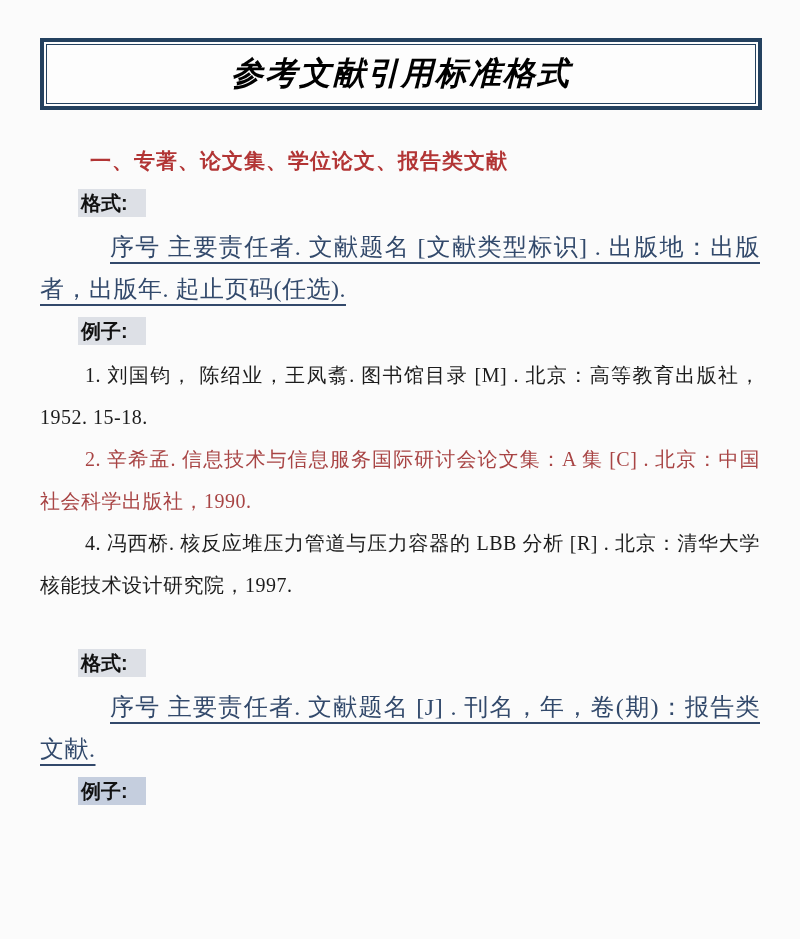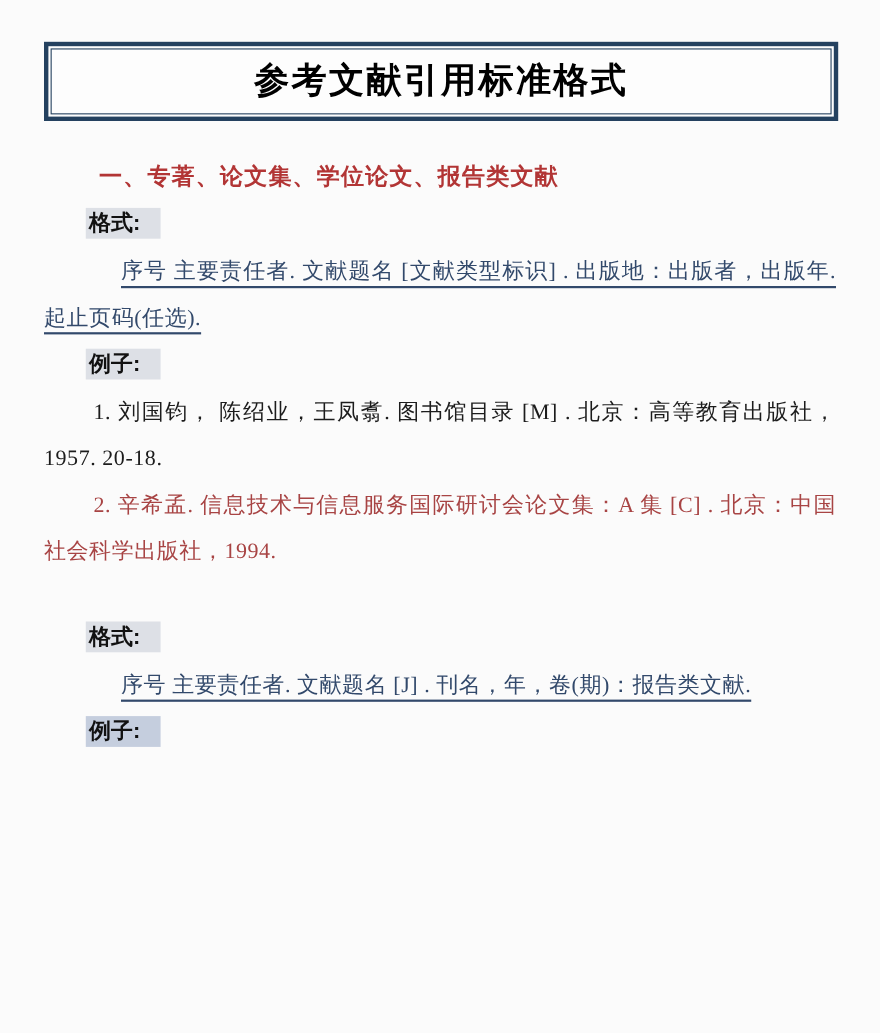--- a/index.html
+++ b/index.html
@@ -21,20 +21,21 @@
     overflow: hidden;
     background: var(--page-bg);
     color: var(--body-text);
     font-family: "Liberation Serif", "DejaVu Serif", serif;
   }
   .title-box {
     margin: 38px 38px 0 40px;
     border: 4px solid var(--border-navy);
     padding: 2px;
     background: #fdfdfd;
+    font-style: italic;
   }
   .title-inner {
     border: 1px solid var(--border-navy);
     text-align: center;
     padding: 8px 0 10px;
   }
   .page-title {
     margin: 0;
     font-family: "Liberation Sans", "DejaVu Sans", sans-serif;
     font-weight: bold;
@@ -66,21 +67,21 @@
     font-family: "Liberation Sans", "DejaVu Sans", sans-serif;
     font-weight: bold;
     font-size: 20px;
     color: #111;
     padding: 3px 18px 3px 3px;
   }
   .hl-gray { background: var(--highlight-gray); margin-top: 35px; }
   .hl-blue { background: var(--highlight-blue); }
   .format-line {
     margin: 0;
-    font-size: 20px;
+    font-size: 24px;
     line-height: 42px;
     text-indent: 70px;
     text-align: justify;
     color: var(--format-blue);
     text-decoration: underline;
     text-decoration-thickness: 1.5px;
     text-underline-offset: 7px;
     letter-spacing: 0.5px;
   }
   .example {
@@ -105,22 +106,23 @@
   <div class="content" id="sections">
   <section>
     <h2 class="sec-heading">一、专著、论文集、学位论文、报告类文献</h2>
     <p class="label-line">
       <span class="hl hl-gray">格式:</span>
     </p>
     <p class="format-line">序号 主要责任者. 文献题名 [文献类型标识] . 出版地：出版者，出版年. 起止页码(任选).</p>
     <p class="label-line">
       <span class="hl hl-gray">例子:</span>
     </p>
-  <p class="example">1. 刘国钧， 陈绍业，王凤翥. 图书馆目录 [M] . 北京：高等教育出版社，1957. 20-18.</p>
-        <p class="example red">2. 辛希孟. 信息技术与信息服务国际研讨会论文集：A 集 [C] . 北京：中国社会科学出版社，1994.</p>
+  <p class="example">1. 刘国钧， 陈绍业，王凤翥. 图书馆目录 [M] . 北京：高等教育出版社，1952. 15-18.</p>
+        <p class="example red">2. 辛希孟. 信息技术与信息服务国际研讨会论文集：A 集 [C] . 北京：中国社会科学出版社，1990.</p>
+        <p class="example">4. 冯西桥. 核反应堆压力管道与压力容器的 LBB 分析 [R] . 北京：清华大学核能技术设计研究院，1997.</p>
       </section>
 
   <section>
     <p class="label-line">
       <span class="hl hl-gray">格式:</span>
     </p>
     <p class="format-line">序号 主要责任者. 文献题名 [J] . 刊名，年，卷(期)：报告类文献.</p>
     <p class="label-line">
       <span class="hl hl-blue">例子:</span>
     </p>

